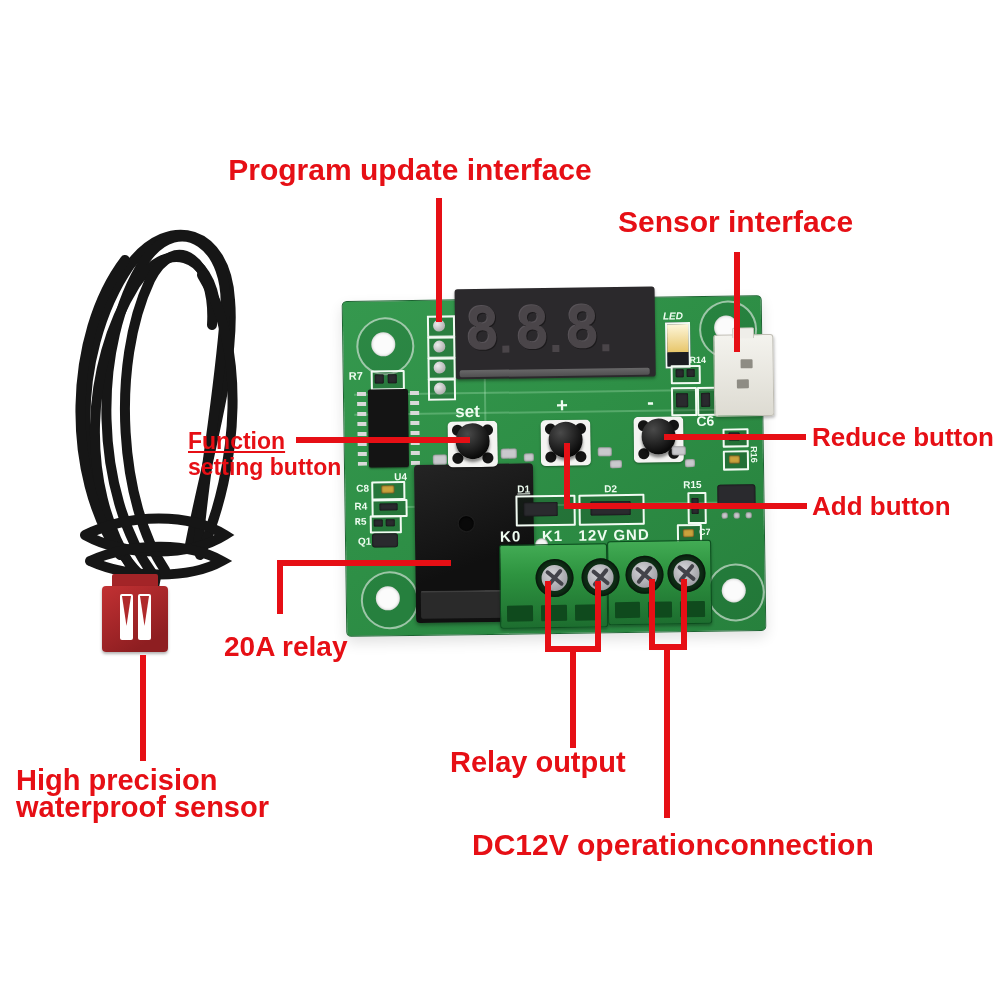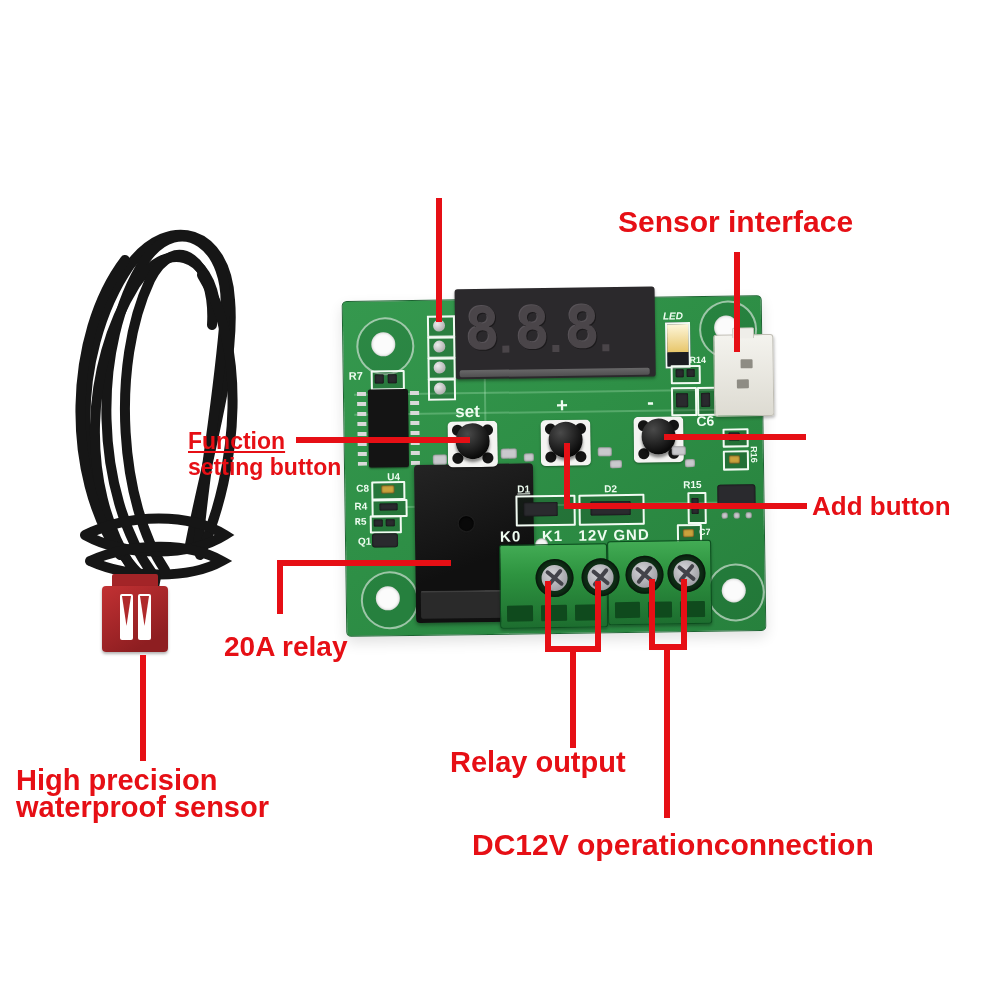--- a/index.html
+++ b/index.html
@@ -148,21 +148,21 @@
     <div class="ppad" style="left:84px;top:78px;"></div>
 
     <span class="sk" style="left:5px;top:68px;font-size:11px;">R7</span>
     <div class="wbox" style="left:27px;top:69px;width:30px;height:16px;">
         <div class="smd" style="left:2px;top:2px;width:9px;height:9px;"></div>
         <div class="smd" style="left:15px;top:2px;width:9px;height:9px;"></div>
       </div>
     <div class="ic" style="left:24px;top:88px;width:40px;height:78px;"></div>
     <div class="pins" style="left:13px;top:90px;height:74px;"></div>
     <div class="pins" style="left:66px;top:90px;height:74px;"></div>
-    <span class="sk" style="left:42px;top:170px;font-size:10px;">U4</span>
+    <span class="sk" style="left:49px;top:170px;font-size:10px;">U4</span>
     <span class="sk" style="left:11px;top:181px;font-size:10px;">C8</span>
     <div class="wbox" style="left:26px;top:180px;width:30px;height:15px;">
         <div class="smd y" style="left:8px;top:2px;width:13px;height:8px;"></div>
       </div>
     <span class="sk" style="left:9px;top:199px;font-size:10px;">R4</span>
     <div class="wbox" style="left:26px;top:198px;width:32px;height:14px;">
         <div class="smd" style="left:6px;top:2px;width:18px;height:7px;"></div>
       </div>
     <span class="sk" style="left:9px;top:215px;font-size:10px;font-family:Liberation Mono, monospace;">R5</span>
     <div class="wbox" style="left:24px;top:214px;width:28px;height:14px;">
@@ -295,25 +295,27 @@
     <div class="ln" style="left:570px;top:650px;width:6px;height:98px;"></div>
   </div>
   <div>
     <div class="ln" style="left:649px;top:579px;width:6px;height:71px;"></div>
     <div class="ln" style="left:681px;top:579px;width:6px;height:71px;"></div>
     <div class="ln" style="left:649px;top:644px;width:38px;height:6px;"></div>
     <div class="ln" style="left:664px;top:648px;width:6px;height:170px;"></div>
   </div>
   <div class="ln" style="left:140px;top:655px;width:6px;height:106px;"></div>
 
+  <div class="ann" style="left:170px;top:154px;width:480px;text-align:center;font-size:30px;">Program update interface</div>
   <div class="ann" style="left:618px;top:206px;font-size:30px;">Sensor interface</div>
   <div>
     <div class="ann" style="left:188px;top:429px;font-size:23px;text-decoration:underline;">Function</div>
     <div class="ann" style="left:188px;top:455px;font-size:23px;">setting button</div>
   </div>
+  <div class="ann" style="left:812px;top:424px;font-size:26px;">Reduce button</div>
   <div class="ann" style="left:812px;top:493px;font-size:26px;">Add button</div>
   <div class="ann" style="left:224px;top:632px;font-size:28px;">20A relay</div>
   <div class="ann" style="left:450px;top:747px;font-size:29px;">Relay output</div>
   <div class="ann" style="left:472px;top:829px;font-size:30px;">DC12V operationconnection</div>
   <div>
     <div class="ann" style="left:16px;top:765px;font-size:29px;">High precision</div>
     <div class="ann" style="left:16px;top:792px;font-size:29px;">waterproof sensor</div>
   </div>
 
 </div>

